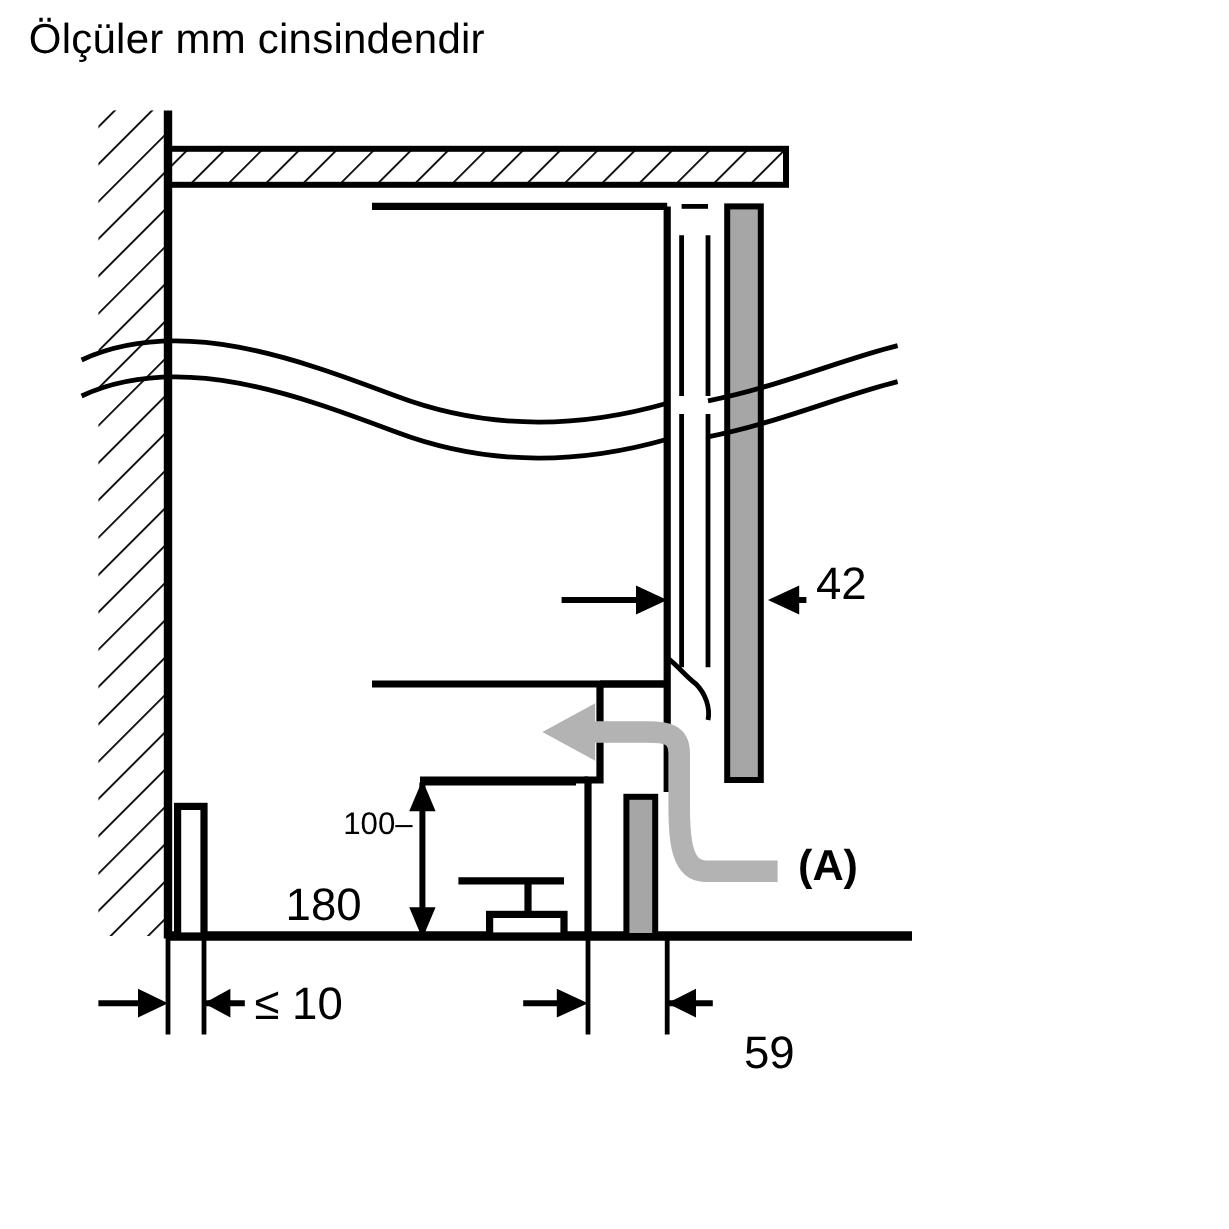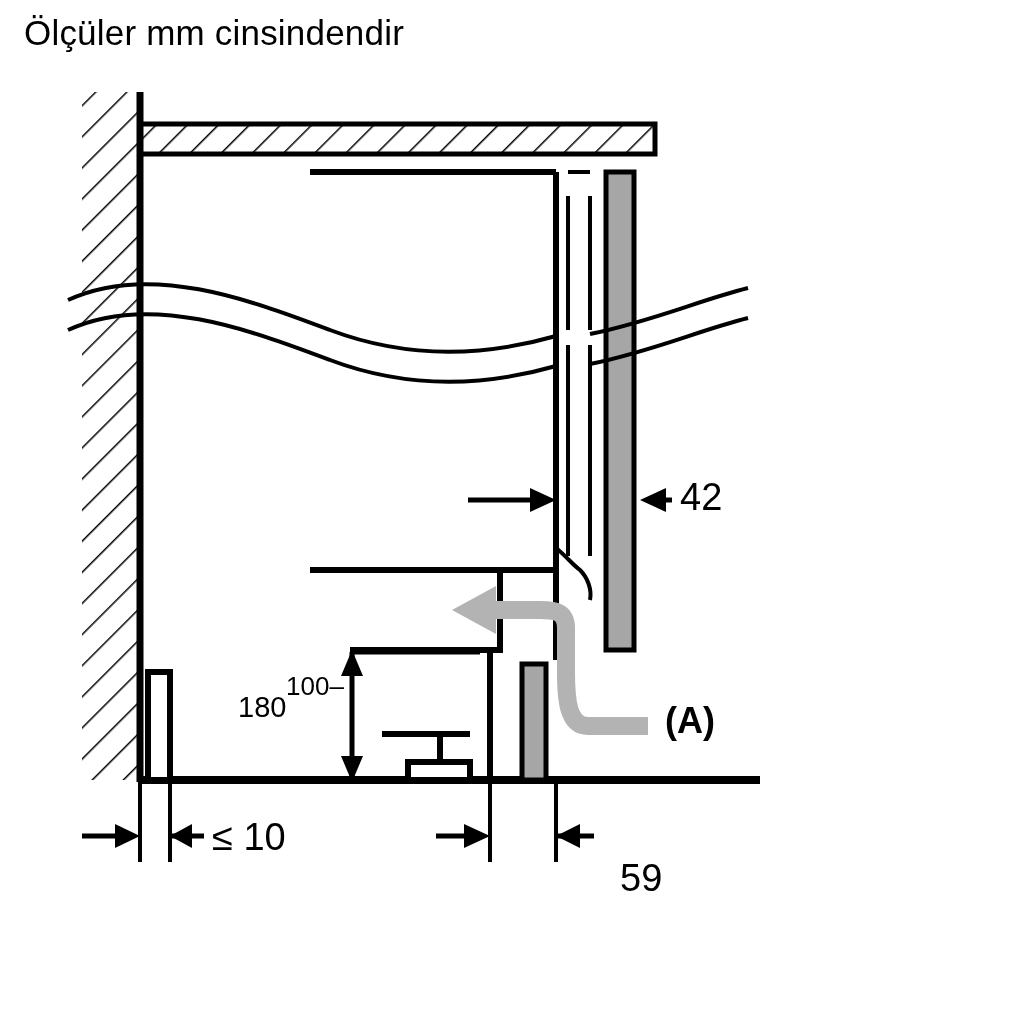--- a/index.html
+++ b/index.html
@@ -40,39 +40,39 @@
   }
   #footnote .b {
     font-weight: bold;
   }
   #footnote .sup {
     font-size: 20px;
     vertical-align: super;
   }
   #lbl-42 {
     left: 680px;
-    top: 478px;
+    top: 468px;
     font-size: 38px;
   }
   #lbl-A {
     left: 665px;
     top: 703px;
     font-size: 36px;
     font-weight: bold;
   }
   #lbl-100 {
     left: 238px;
     top: 673px;
     font-size: 26px;
     margin-left: 48px;
   }
   #lbl-180 {
     left: 238px;
-    top: 693px;
-    font-size: 29px;
+    top: 736px;
+    font-size: 38px;
   }
   #lbl-10 {
     left: 212px;
     top: 818px;
     font-size: 38px;
   }
   #lbl-59 {
     left: 620px;
     top: 859px;
     font-size: 38px;

